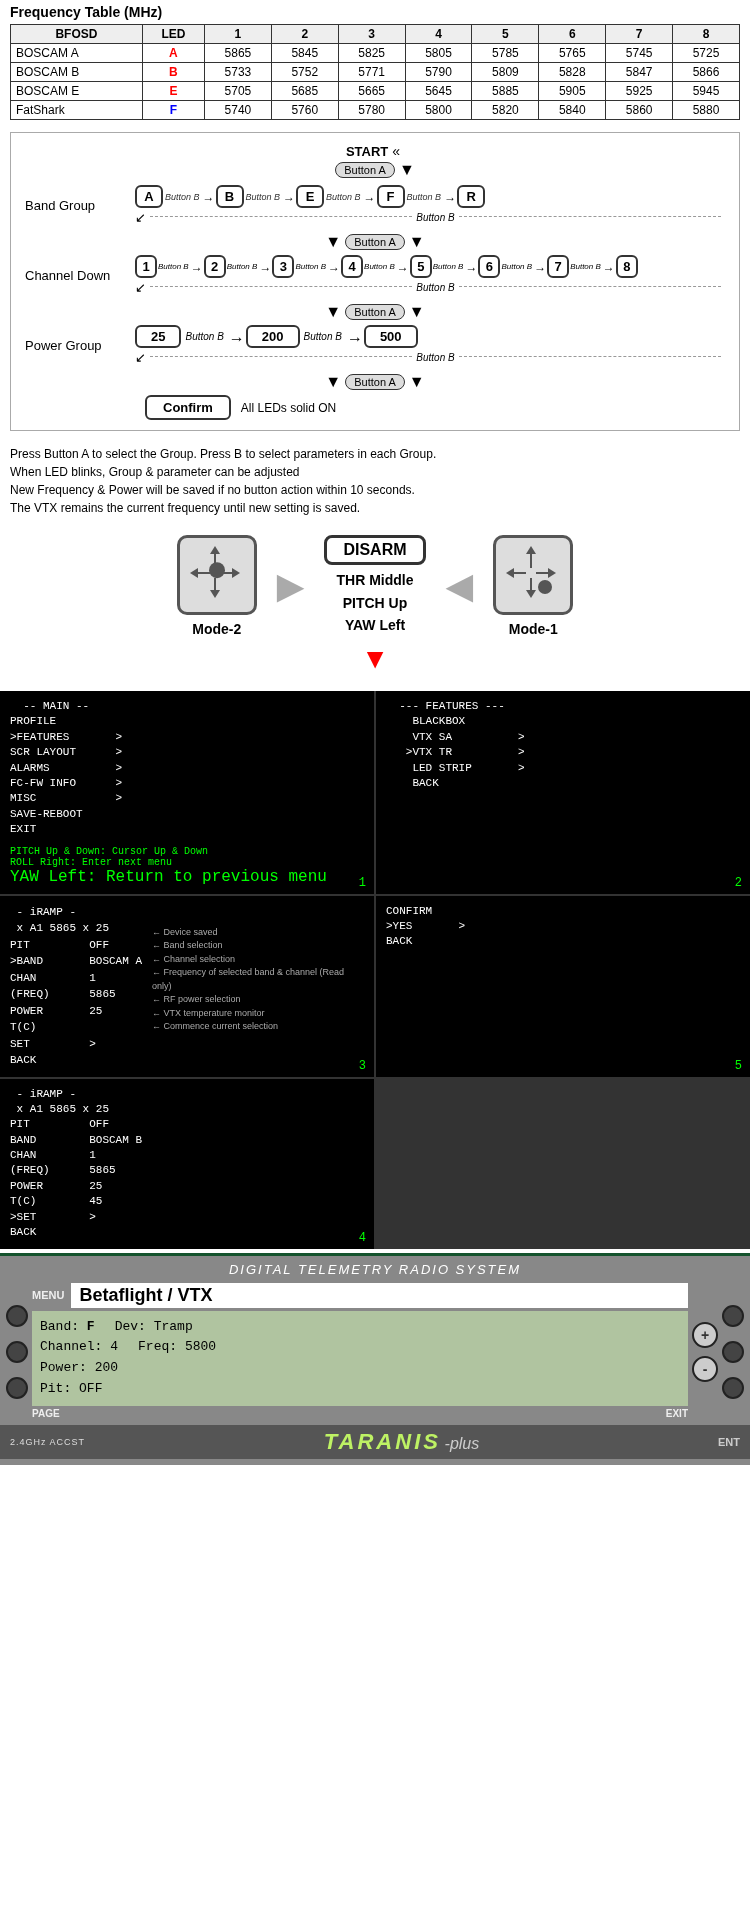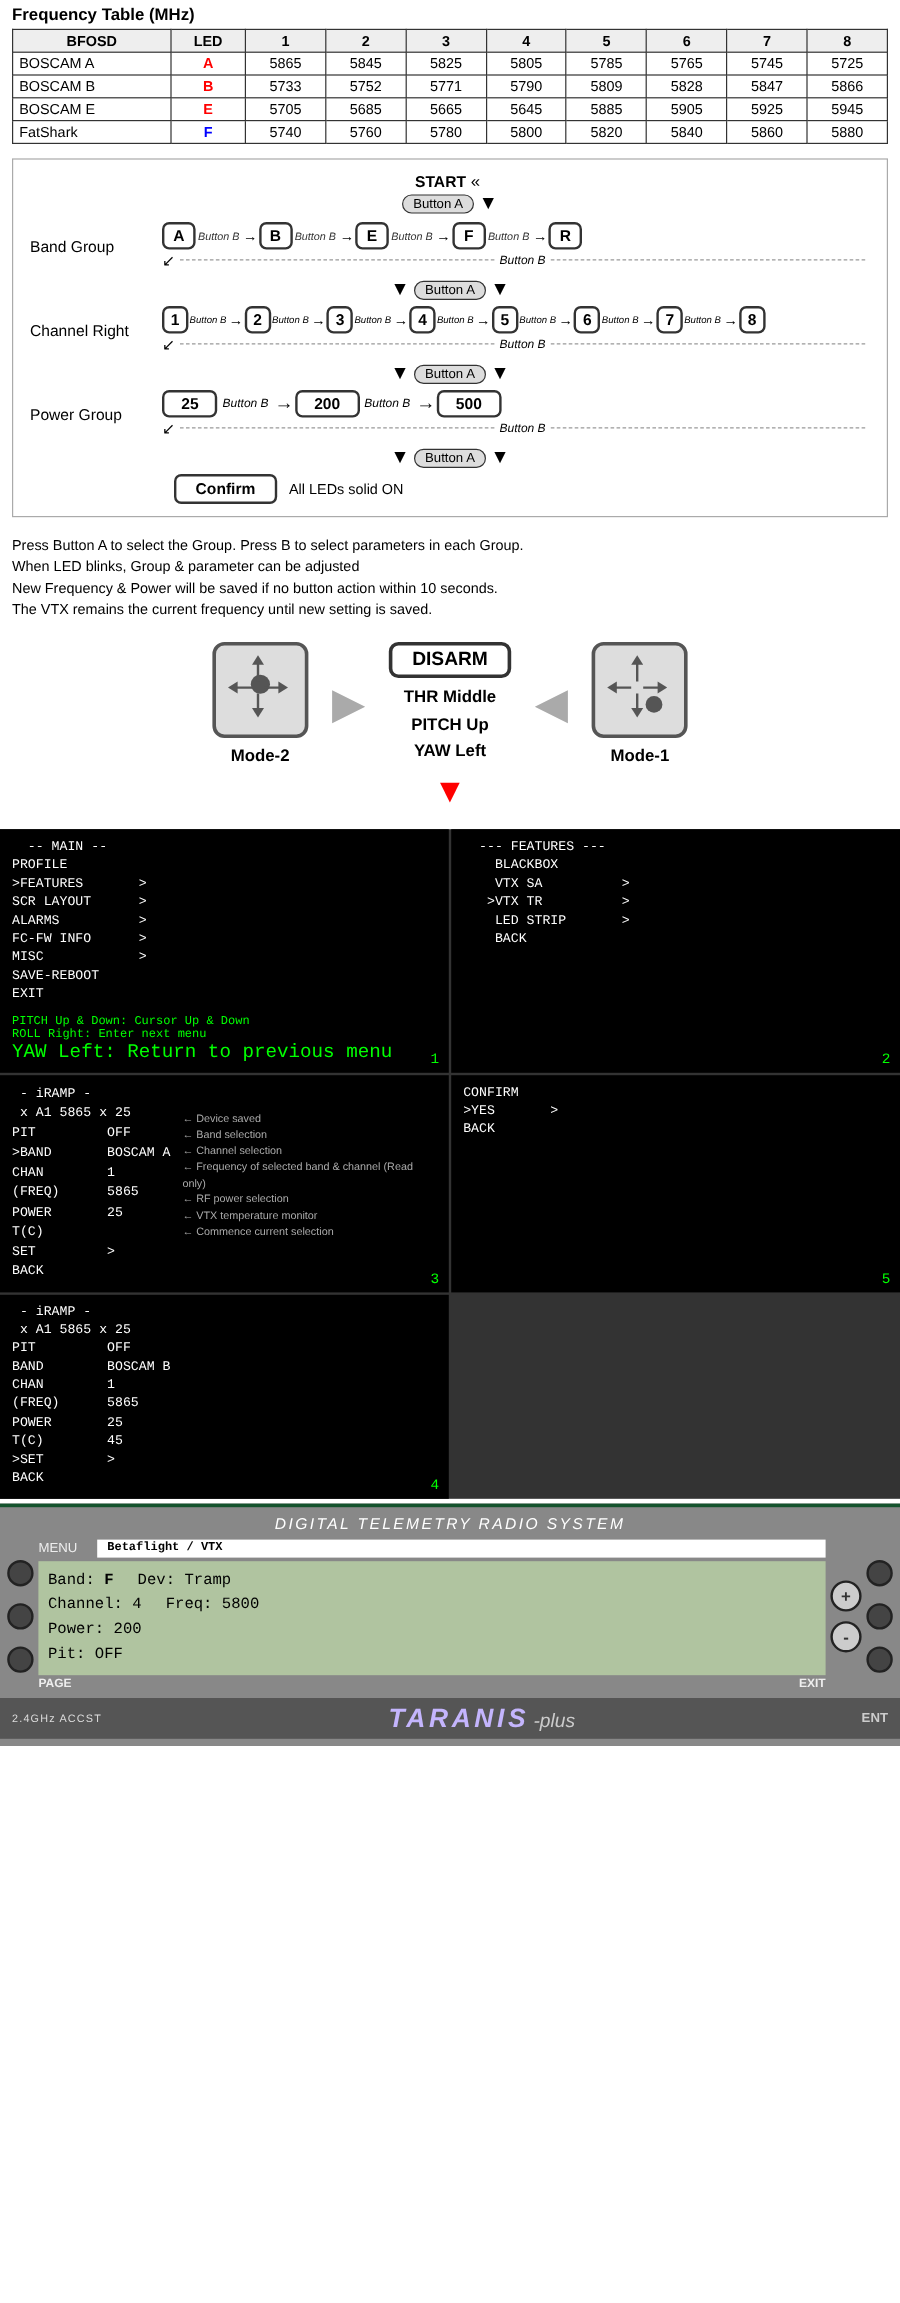--- a/index.html
+++ b/index.html
@@ -440,21 +440,21 @@
     </div>
   </div>
 
   <div class="btn-a-divider">
     <span style="font-size:16px;">▼</span>
     <span class="btn-pill" style="margin:0 4px;">Button A</span>
     <span style="font-size:16px;">▼</span>
   </div>
 
   <div class="group-row">
-    <div class="group-label">Channel Right</div>
+    <div class="group-label">Channel Down</div>
     <div class="group-flow">
       <div class="flow-items">
         <span class="flow-node-sm">1</span>
         <span style="font-size:8px;font-style:italic;margin:0 1px;">Button B</span>
         <span class="flow-arrow">→</span>
         <span class="flow-node-sm">2</span>
         <span style="font-size:8px;font-style:italic;margin:0 1px;">Button B</span>
         <span class="flow-arrow">→</span>
         <span class="flow-node-sm">3</span>
         <span style="font-size:8px;font-style:italic;margin:0 1px;">Button B</span>
@@ -675,22 +675,22 @@
 
     <div style="display:flex;flex-direction:column;gap:14px;justify-content:center;padding:4px 0;">
       <div class="taranis-knob"></div>
       <div class="taranis-knob"></div>
       <div class="taranis-knob"></div>
     </div>
 
     <div style="flex:1;">
 
       <div style="display:flex;align-items:center;margin-bottom:3px;">
-        <span style="font-size:11px;color:#eee;margin-right:17px;font-weight:normal;">MENU</span>
-        <div style="background:#fff;color:#000;font-size:10px;font-weight:bold;padding:2px 8px;flex:1;font-family:Liberation Mono, monospace;">Betaflight / VTX</div>
+        <span style="font-size:11px;color:#eee;margin-right:7px;font-weight:bold;">MENU</span>
+        <div style="background:#fff;color:#000;font-size:18px;font-weight:bold;padding:2px 8px;flex:1;font-family:Liberation Sans, sans-serif;">Betaflight / VTX</div>
       </div>
 
       <div class="taranis-screen">
         <div class="taranis-screen-row">
           <div>
             <span>Band:</span> <strong>F</strong>
           </div>
           <div>
             <span>Dev:</span> <span>Tramp</span>
           </div>
@@ -730,20 +730,20 @@
     </div>
 
   </div>
 
   <div class="taranis-footer">
     <div style="flex:1;display:flex;align-items:center;gap:10px;">
       <div style="text-align:center;">
         <div style="font-size:9px;color:#ddd;letter-spacing:1px;">2.4GHz ACCST</div>
       </div>
       <div style="flex:1;text-align:center;">
-        <span style="font-size:22px;font-weight:bold;color:#c4b5fd;font-style:italic;letter-spacing:3px;">TARANIS</span>
+        <span style="font-size:22px;font-weight:bold;color:#bef264;font-style:italic;letter-spacing:3px;">TARANIS</span>
         <span style="font-size:16px;color:#ccc;font-style:italic;">-plus</span>
       </div>
     </div>
     <span style="font-size:11px;color:#ccc;font-weight:bold;">ENT</span>
   </div>
 
 </div>
 
 </body></html>

